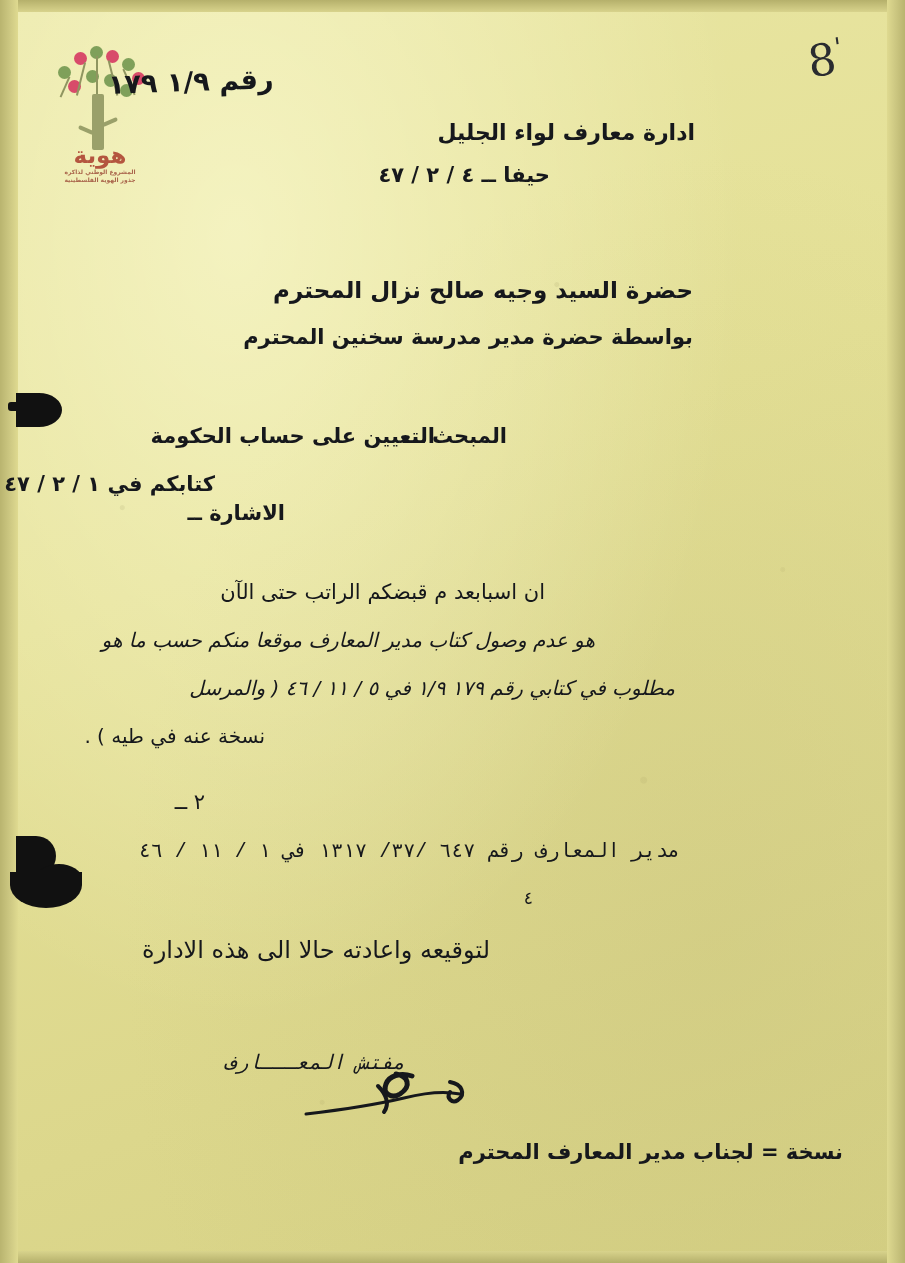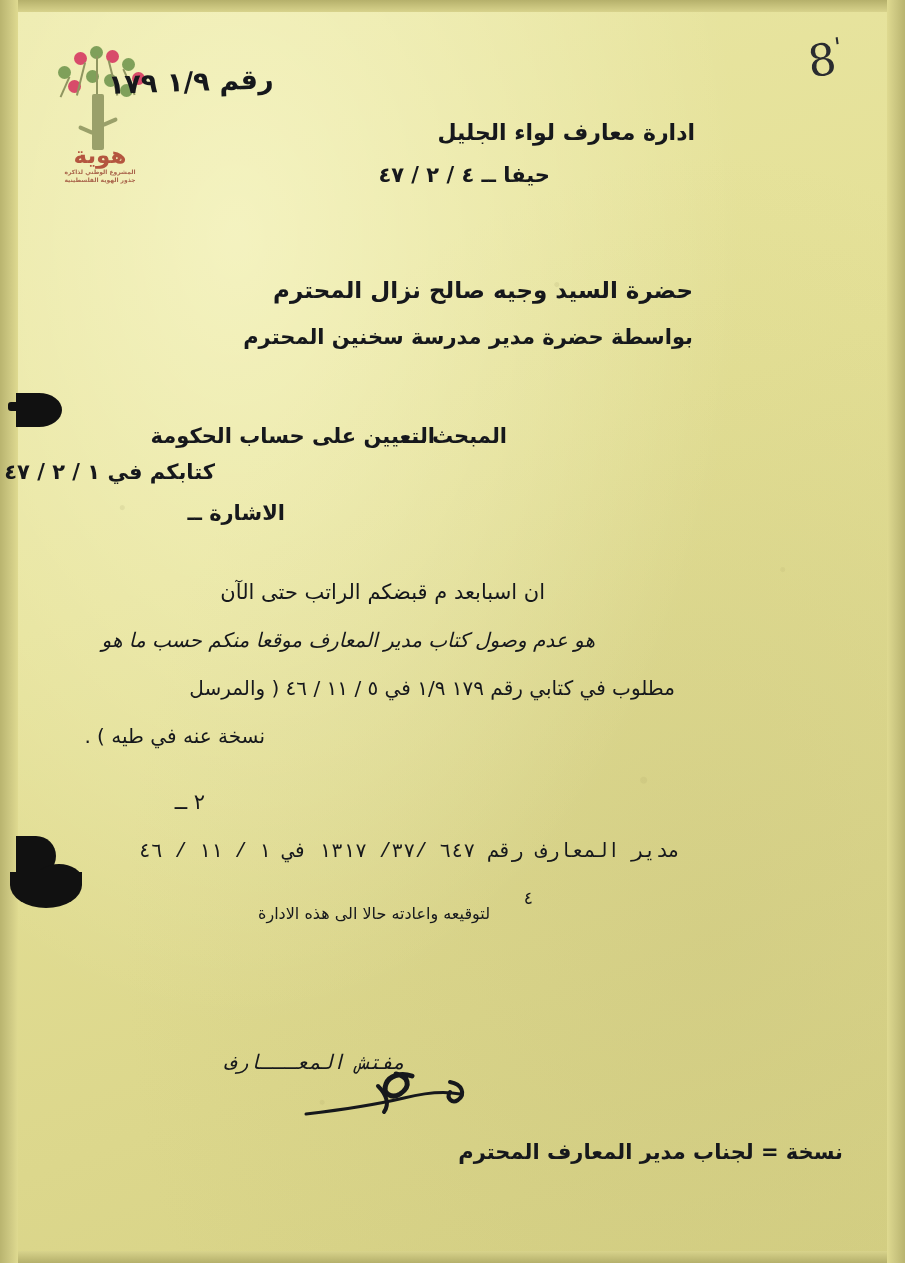--- a/index.html
+++ b/index.html
@@ -206,30 +206,30 @@
 
   <div class="ink h" style="right:210px; top:120px; font-size:22px;">ادارة معارف لواء الجليل</div>
   <div class="ink h" style="right:355px; top:163px; font-size:21px;">حيفا ــ ٤ / ٢ / ٤٧</div>
 
   <div class="ink h" style="right:212px; top:325px; font-size:21px;">بواسطة حضرة مدير مدرسة سخنين المحترم</div>
   <div class="ink h" style="right:212px; top:277px; font-size:23px;">حضرة السيد وجيه صالح نزال المحترم</div>
 
   <div class="ink h" style="right:398px; top:424px; font-size:21px;">المبحث ـــ</div>
   <div class="ink h" style="right:470px; top:424px; font-size:21px;">التعيين على حساب الحكومة</div>
   <div class="ink h" style="right:620px; top:472px; font-size:21px;margin-top:29px;">الاشارة ــ</div>
-  <div class="ink h" style="right:690px; top:460px; font-size:21px;">كتابكم في ١ / ٢ / ٤٧</div>
+  <div class="ink h" style="right:690px; top:472px; font-size:21px;">كتابكم في ١ / ٢ / ٤٧</div>
 
   <div class="ink" style="right:360px; top:580px; font-size:21px;">ان اسبابعد م قبضكم الراتب حتى الآن</div>
   <div class="ink" style="right:310px; top:628px; font-size:20px;font-style:italic;">هو عدم وصول كتاب مدير المعارف موقعا منكم حسب ما هو</div>
-  <div class="ink" style="right:230px; top:676px; font-size:20px;">مطلوب في كتابي رقم ١٧٩ ١/٩ في ٥ / ١١ / ٤٦ ( والمرسل</div>
+  <div class="ink" style="right:230px; top:676px; font-size:20px;font-style:italic;">مطلوب في كتابي رقم ١٧٩ ١/٩ في ٥ / ١١ / ٤٦ ( والمرسل</div>
   <div class="ink" style="right:640px; top:724px; font-size:20px;">نسخة عنه في طيه ) .</div>
 
   <div class="ink" style="right:700px; top:790px; font-size:21px;">٢ ــ</div>
   <div class="ink" style="right:225px; top:838px; font-size:20px;font-family:Liberation Mono, monospace;">مدير المعارف رقم ٦٤٧ /٣٧/ ١٣١٧ في ١ / ١١ / ٤٦</div>
-  <div class="ink" style="right:415px; top:904px; font-size:16px;">لتوقيعه واعادته حالا الى هذه الادارة</div>
+  <div class="ink" style="right:415px; top:936px; font-size:24px;">لتوقيعه واعادته حالا الى هذه الادارة</div>
   <div class="ink" style="right:372px; top:888px; font-size:17px;">٤</div>
 
   <div class="ink" style="right:500px; top:1050px; font-size:20px; font-family:'DejaVu Sans Mono', monospace;font-style:italic;">مفتش المعـــارف</div>
   <div class="signature">
     <svg width="200" height="60" viewBox="0 0 200 60" aria-hidden="true">
       <path d="M6 46 C40 42 70 38 104 30 C120 26 140 22 160 26" fill="none" stroke="#16181c" stroke-width="3" stroke-linecap="round"></path>
       <path d="M150 14 C162 16 166 26 158 32 C152 36 146 30 150 24" fill="none" stroke="#16181c" stroke-width="4" stroke-linecap="round"></path>
       <path d="M96 6 C108 8 112 18 100 26 C92 31 82 26 86 16 C89 8 100 4 112 8" fill="none" stroke="#16181c" stroke-width="5" stroke-linecap="round"></path>
       <path d="M78 18 C86 26 90 36 84 44" fill="none" stroke="#16181c" stroke-width="4" stroke-linecap="round"></path>
     </svg>

